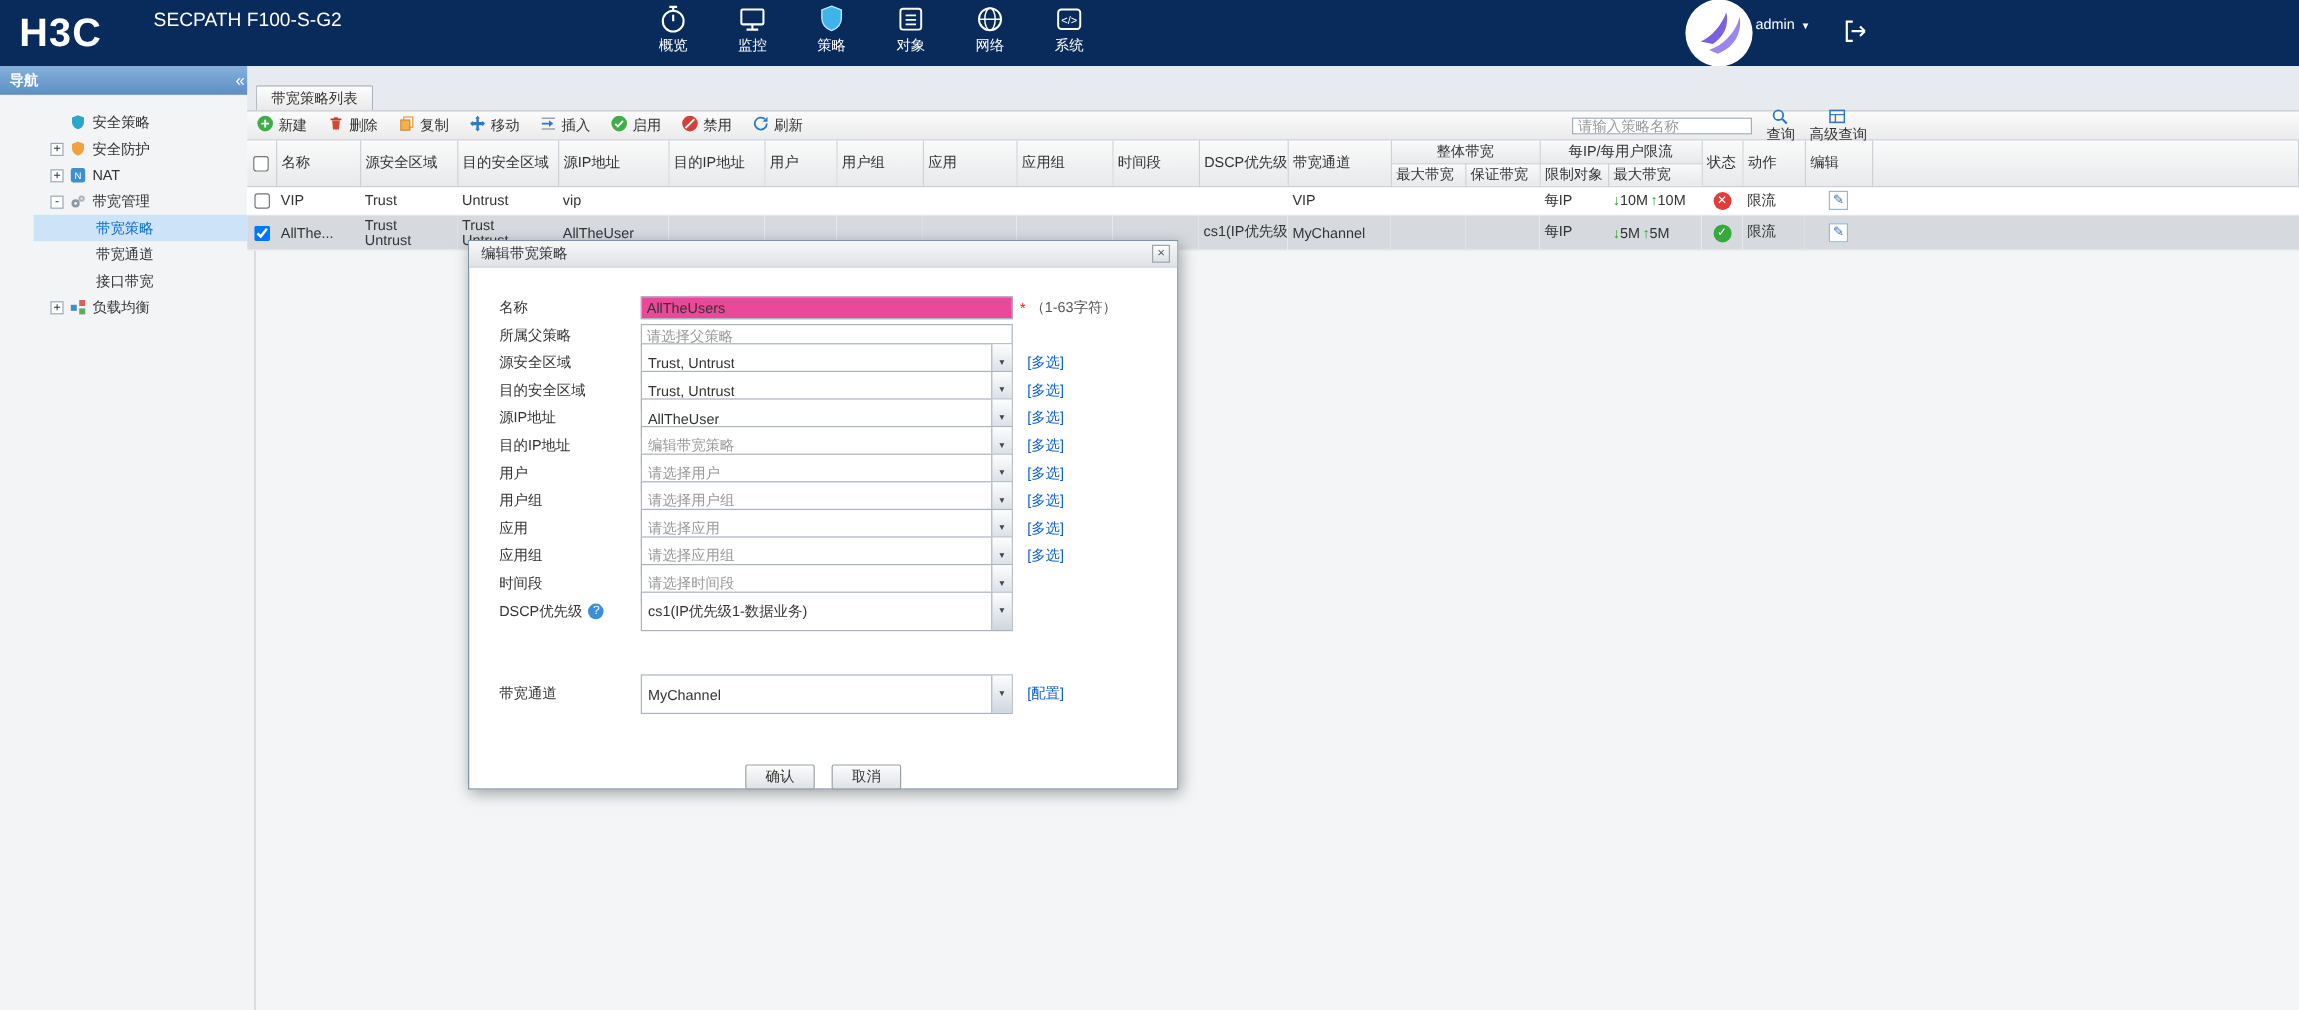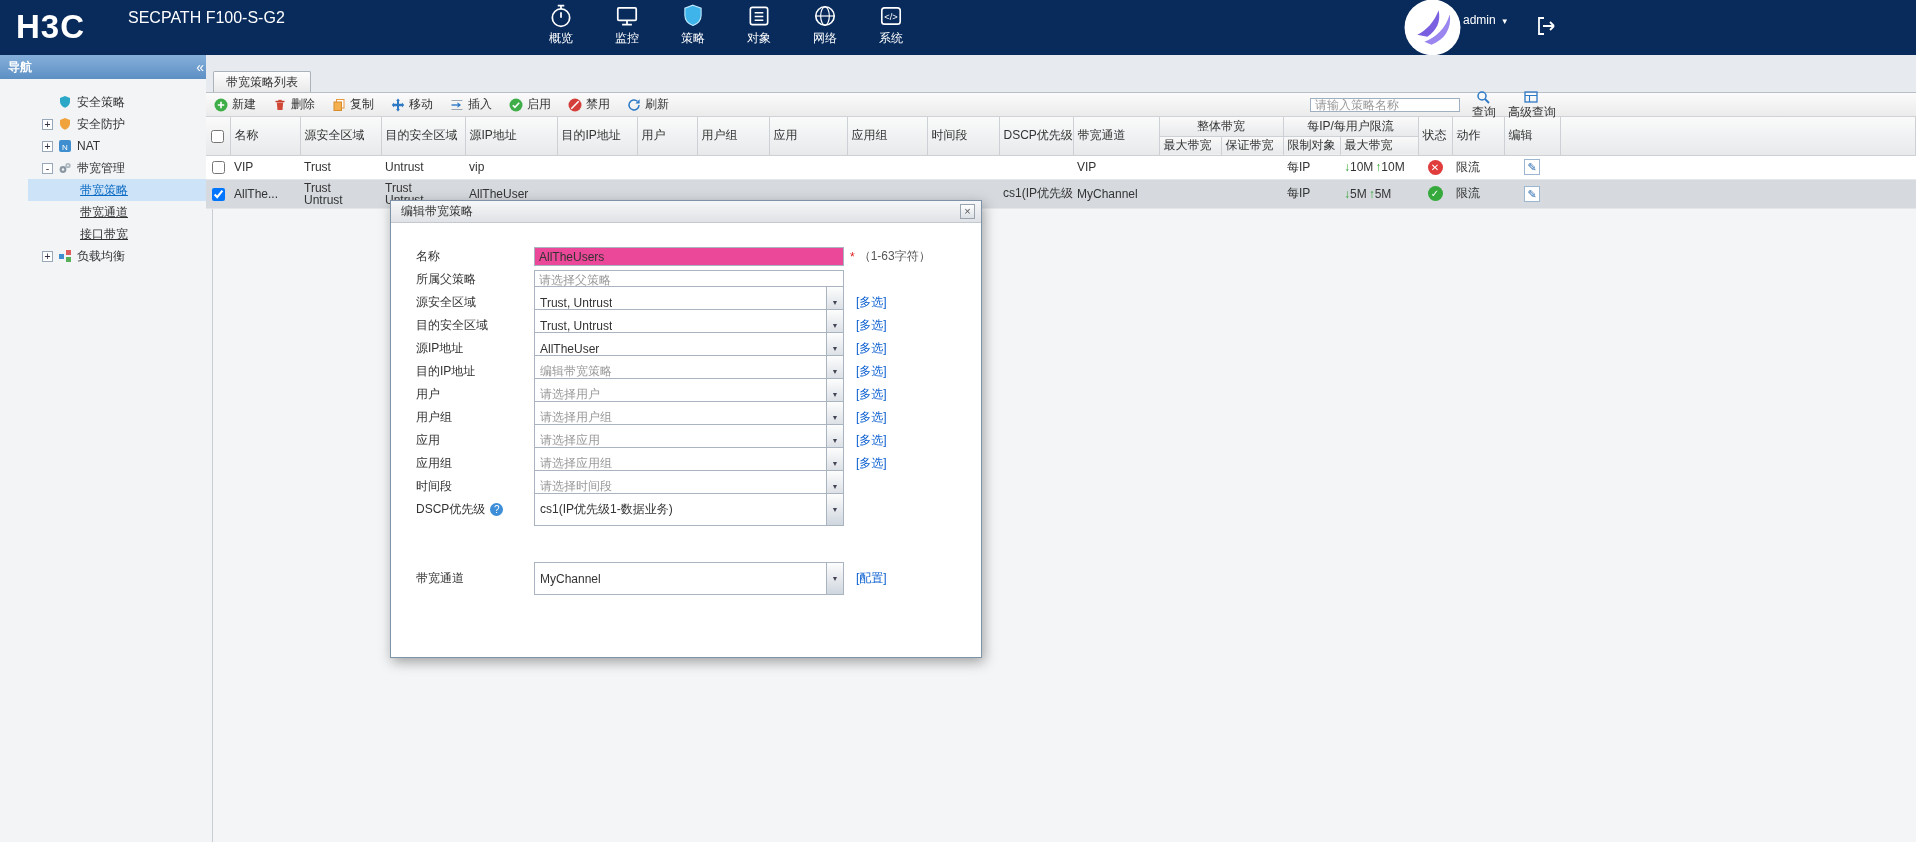--- a/index.html
+++ b/index.html
@@ -20,32 +20,32 @@
   .user .caret { font-size:8px; margin-left:5px; margin-top:2px; }
   .logout { position:absolute; left:1534px; top:14px; width:24px; height:24px; cursor:pointer; }
 
   
   .sidebar { position:absolute; left:0; top:55px; width:213px; bottom:0; background:#f2f4f6; border-right:1px solid #c9ced4; }
   .side-head { height:24px; background:linear-gradient(#85b0da,#5d8fc4); color:#fff; display:flex; align-items:center; padding:0 8px; }
   .side-head .t { flex:1; font-weight:bold; }
   .side-collapse { cursor:pointer; font-size:14px; line-height:14px; }
   .tree { padding-top:12px;padding-left:28px; }
   .tree-row { display:flex; align-items:center; height:22px; padding-left:14px; cursor:pointer; white-space:nowrap; }
-  .tree-row.child { padding-left:52px;text-decoration:underline; }
+  .tree-row.child { padding-left:52px; }
   .tree-row.selected { background:#cde3f7; color:#0c6cc4; }
   .expander { width:11px; height:11px; border:1px solid #98a8b8; background:#fff; color:#334; font-size:10px; line-height:9px; text-align:center; margin-right:5px; flex:none; font-family:"DejaVu Sans Mono",monospace; }
   .exp-spacer { width:16px; flex:none; }
   .tree-icon { width:14px; height:14px; margin-right:5px; flex:none; }
 
   
   .main { position:absolute; left:206px; top:55px; right:0; bottom:0; }
   .tabbar { height:38px; background:#e7ebef; border-bottom:1px solid #b9bfc7; display:flex; align-items:flex-end; padding-left:7px; }
   .tab { height:21px; padding:0 12px; background:linear-gradient(#fdfdfd,#e9e9e9); border:1px solid #aab2ba; border-bottom:none; display:flex; align-items:center; border-radius:2px 2px 0 0; cursor:pointer; }
   .toolbar { position:relative; height:24px; background:linear-gradient(#fbfbfb,#ebebeb); border-bottom:1px solid #cfd3d7; display:flex; align-items:center; padding-left:8px; }
-  .tb-btn { display:flex; align-items:center; margin-right:17px; cursor:pointer; color:#333; }
+  .tb-btn { display:flex; margin-right:17px; cursor:pointer; color:#333; }
   .tb-btn .ic { width:14px; height:14px; margin-right:4px; display:inline-flex; }
   .search-cluster { position:absolute; right:360px; top:0; height:24px; display:flex; align-items:center; }
   .search-input { width:150px; height:14px; border:1px solid #9fb0c0; padding:0 4px; font-size:12px; color:#c2410c; background:#fff; }
   .search-input::placeholder { color:#999; }
   .q-btn { display:flex; align-items:center; margin-left:12px; cursor:pointer; color:#333;flex-direction:column; }
   .q-btn .ic { width:14px; height:14px; margin-right:3px; display:inline-flex; }
 
   
   .grid { width:100%; border-collapse:collapse; table-layout:fixed; background:#fff; }
   .grid th { font-weight:normal; text-align:left; padding:0 4px; border-right:1px solid #cdd1d5; border-bottom:1px solid #cdd1d5; background:linear-gradient(#fafafa,#e7e9eb); height:19px; color:#333; white-space:nowrap; overflow:hidden; }
@@ -574,17 +574,21 @@
 
       <div class="m-row">
         <span class="m-label">带宽通道</span>
         <span class="sel">
             <span class="txt">MyChannel</span>
             <span class="sel-btn">▼</span>
           </span>
         <span class="multi">[配置]</span>
       </div>
 
+      <div class="m-actions">
+        <button class="m-btn">确认</button>
+        <button class="m-btn">取消</button>
+      </div>
 
     </div>
   </div>
 
 </div>
 
 </body></html>

